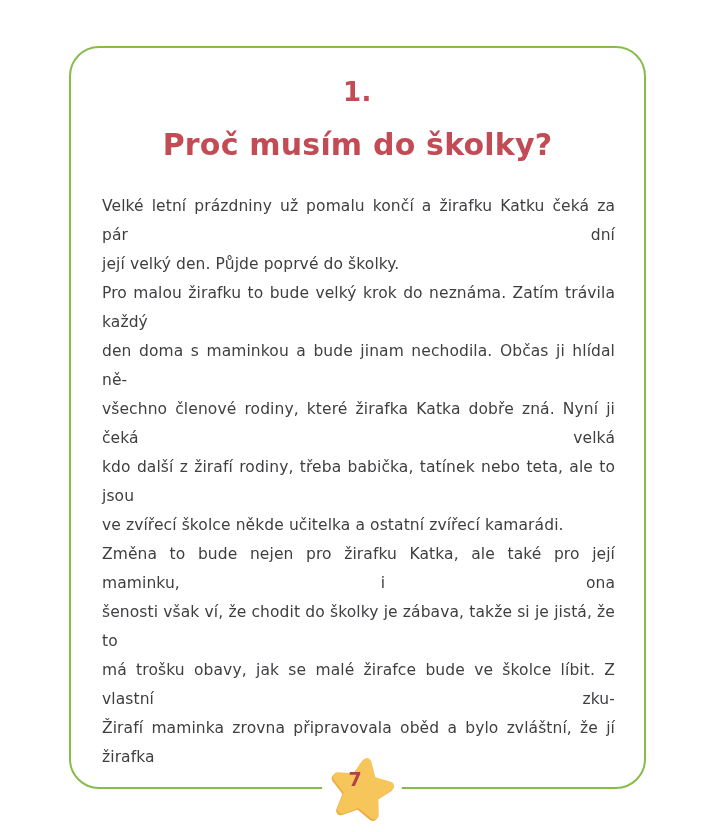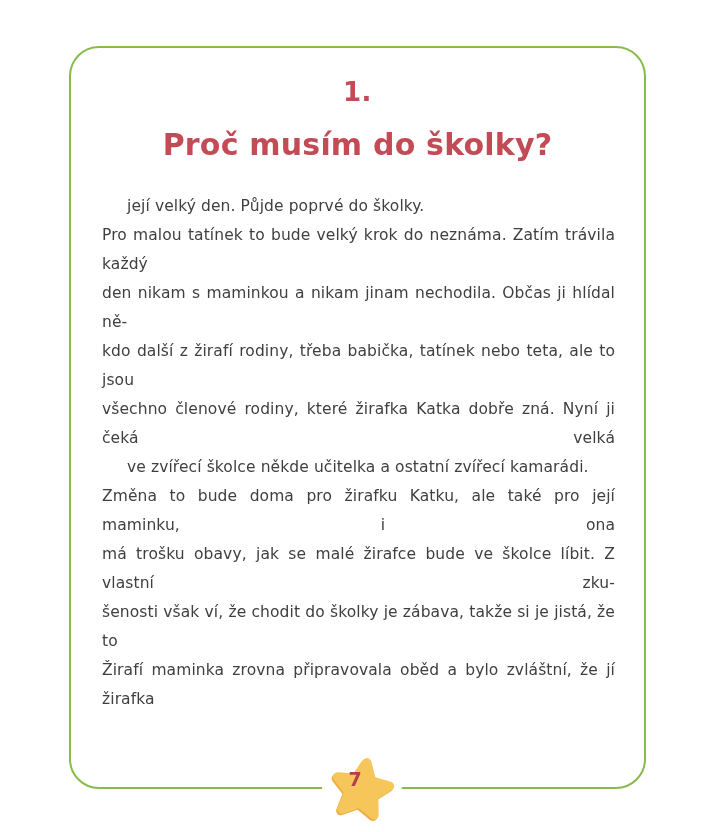--- a/index.html
+++ b/index.html
@@ -56,21 +56,20 @@
     letter-spacing: 0.1px;
   }
   .story-line {
     text-align: justify;
     text-align-last: justify;
     white-space: normal;
   }
   .story-line.is-last {
     text-align: center;
     text-align-last: left;
-    margin-left: 25px;
   }
   .star-wrap {
     position: absolute;
     left: 329px;
     top: 757px;
     width: 66px;
     height: 66px;
   }
   .star-halo {
     position: absolute;
@@ -102,29 +101,30 @@
 </style>
 </head>
 <body>
 
 <div class="page">
 
   <div class="card">
     <div class="chapter-number">1.</div>
     <h1 class="chapter-title">Proč musím do školky?</h1>
     <div class="story">
+        <div class="story-line">Velké letní prázdniny už pomalu končí a žirafku Katku čeká za pár dní</div>
         <div class="story-line is-last">její velký den. Půjde poprvé do školky.</div>
-        <div class="story-line">Pro malou tatínek to bude velký krok do neznáma. Zatím trávila každý</div>
-        <div class="story-line">den nikam s maminkou a nikam jinam nechodila. Občas ji hlídal ně-</div>
+        <div class="story-line">Pro malou žirafku to bude velký krok do neznáma. Zatím trávila každý</div>
+        <div class="story-line">den doma s maminkou a bude jinam nechodila. Občas ji hlídal ně-</div>
+        <div class="story-line">všechno členové rodiny, které žirafka Katka dobře zná. Nyní ji čeká velká</div>
         <div class="story-line">kdo další z žirafí rodiny, třeba babička, tatínek nebo teta, ale to jsou</div>
-        <div class="story-line">všechno členové rodiny, které žirafka Katka dobře zná. Nyní ji čeká velká</div>
         <div class="story-line is-last">ve zvířecí školce někde učitelka a ostatní zvířecí kamarádi.</div>
-        <div class="story-line">Změna to bude doma pro žirafku Katku, ale také pro její maminku, i ona</div>
+        <div class="story-line">Změna to bude nejen pro žirafku Katka, ale také pro její maminku, i ona</div>
+        <div class="story-line">šenosti však ví, že chodit do školky je zábava, takže si je jistá, že to</div>
         <div class="story-line">má trošku obavy, jak se malé žirafce bude ve školce líbit. Z vlastní zku-</div>
-        <div class="story-line">šenosti však ví, že chodit do školky je zábava, takže si je jistá, že to</div>
         <div class="story-line">Žirafí maminka zrovna připravovala oběd a bylo zvláštní, že jí žirafka</div>
       </div>
   </div>
 
   <div class="star-wrap">
     <div class="star-halo"></div>
     <svg class="star-svg" viewBox="0 0 100 100" aria-hidden="true">
       <g transform="rotate(10 50 50)">
         <polygon points="50,8 61.8,33.8 90,37 69,56.2 74.7,84 50,70 25.3,84 31,56.2 10.1,37 38.2,33.8" fill="var(--star-shade, #ECAC43)" stroke="var(--star-shade, #ECAC43)" stroke-width="14" stroke-linejoin="round" transform="translate(-1.5,2.5)"></polygon>
         <polygon points="50,8 61.8,33.8 90,37 69,56.2 74.7,84 50,70 25.3,84 31,56.2 10.1,37 38.2,33.8" fill="var(--star-yellow, #F7C65A)" stroke="var(--star-yellow, #F7C65A)" stroke-width="14" stroke-linejoin="round"></polygon>

